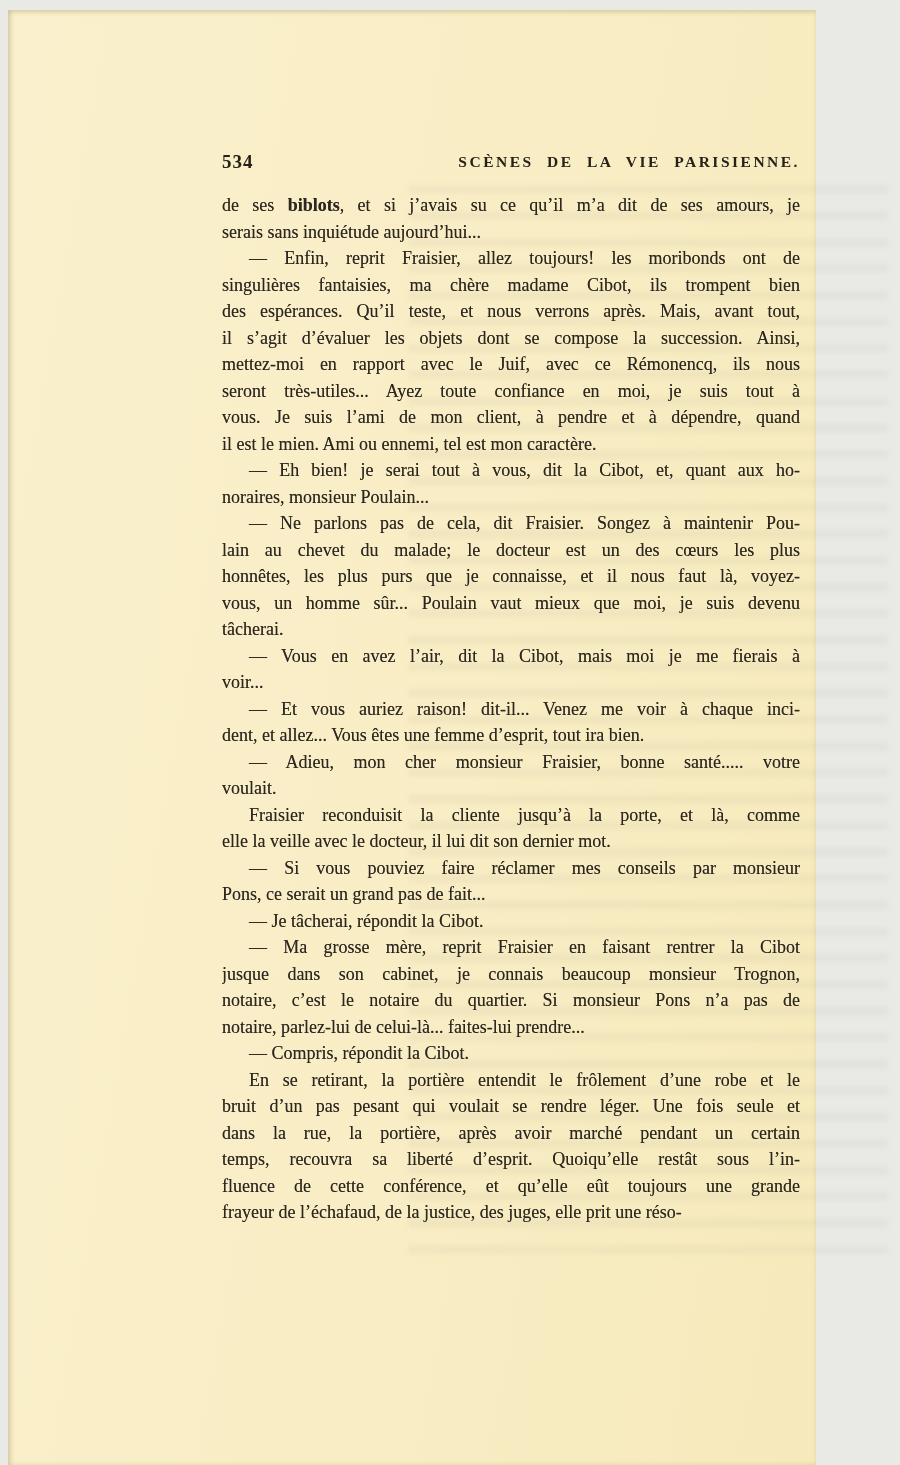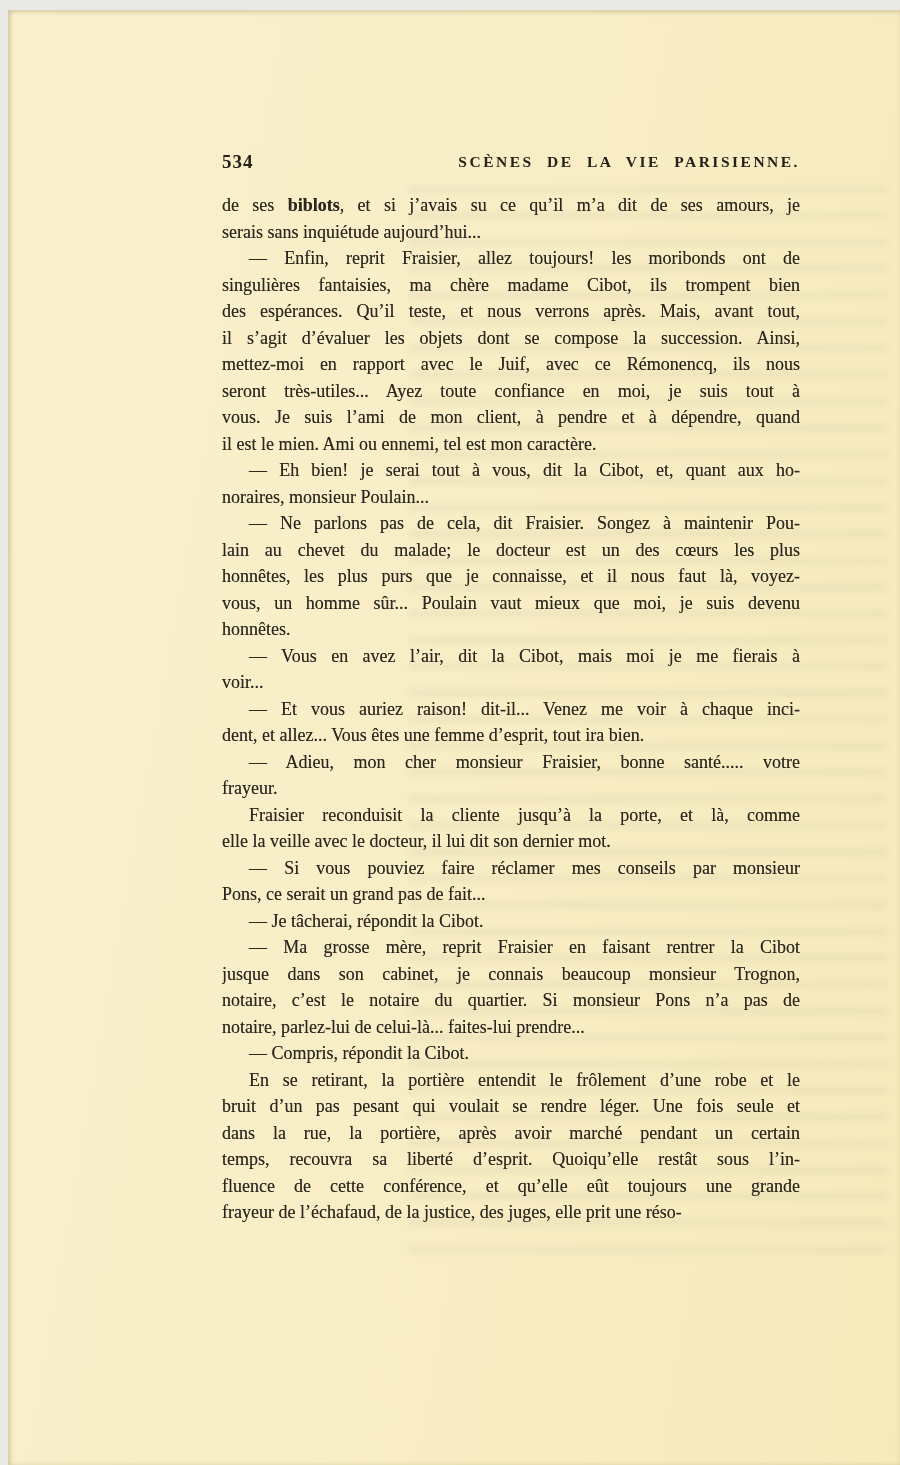--- a/index.html
+++ b/index.html
@@ -11,21 +11,21 @@
     height: 1465px;
     position: relative;
     background: #e9eae5;
     overflow: hidden;
     font-family: "Liberation Serif", "DejaVu Serif", serif;
   }
   .page {
     position: absolute;
     left: 8px;
     top: 10px;
-    width: 892px;
+    width: 808px;
     height: 1455px;
     background: linear-gradient(100deg, #faf0cd 0%, #f8edc4 55%, #f6eabc 100%);
     box-shadow: inset 3px 0 4px rgba(150,138,95,0.28),
                 inset 0 3px 4px rgba(150,138,95,0.20);
   }
   
   .page::after {
     content: "";
     position: absolute;
     left: 400px;
@@ -111,27 +111,27 @@
       <div class="line"><span>mettez-moi en rapport avec le Juif, avec ce Rémonencq, ils nous</span></div>
       <div class="line"><span>seront très-utiles... Ayez toute confiance en moi, je suis tout à</span></div>
       <div class="line"><span>vous. Je suis l’ami de mon client, à pendre et à dépendre, quand</span></div>
       <div class="line last"><span>il est le mien. Ami ou ennemi, tel est mon caractère.</span></div>
       <div class="line indent"><span>— Eh bien! je serai tout à vous, dit la Cibot, et, quant aux ho-</span></div>
       <div class="line last"><span>noraires, monsieur Poulain...</span></div>
       <div class="line indent"><span>— Ne parlons pas de cela, dit Fraisier. Songez à maintenir Pou-</span></div>
       <div class="line"><span>lain au chevet du malade; le docteur est un des cœurs les plus</span></div>
       <div class="line"><span>honnêtes, les plus purs que je connaisse, et il nous faut là, voyez-</span></div>
       <div class="line"><span>vous, un homme sûr... Poulain vaut mieux que moi, je suis devenu</span></div>
-      <div class="line last"><span>honnêtes.</span></div>
+      <div class="line last"><span>tâcherai.</span></div>
       <div class="line indent"><span>— Vous en avez l’air, dit la Cibot, mais moi je me fierais à</span></div>
       <div class="line last"><span>voir...</span></div>
       <div class="line indent"><span>— Et vous auriez raison! dit-il... Venez me voir à chaque inci-</span></div>
       <div class="line last"><span>dent, et allez... Vous êtes une femme d’esprit, tout ira bien.</span></div>
       <div class="line indent"><span>— Adieu, mon cher monsieur Fraisier, bonne santé..... votre</span></div>
-      <div class="line last"><span>frayeur.</span></div>
+      <div class="line last"><span>voulait.</span></div>
       <div class="line indent"><span>Fraisier reconduisit la cliente jusqu’à la porte, et là, comme</span></div>
       <div class="line last"><span>elle la veille avec le docteur, il lui dit son dernier mot.</span></div>
       <div class="line indent"><span>— Si vous pouviez faire réclamer mes conseils par monsieur</span></div>
       <div class="line last"><span>Pons, ce serait un grand pas de fait...</span></div>
       <div class="line indent last"><span>— Je tâcherai, répondit la Cibot.</span></div>
       <div class="line indent"><span>— Ma grosse mère, reprit Fraisier en faisant rentrer la Cibot</span></div>
       <div class="line"><span>jusque dans son cabinet, je connais beaucoup monsieur Trognon,</span></div>
       <div class="line"><span>notaire, c’est le notaire du quartier. Si monsieur Pons n’a pas de</span></div>
       <div class="line last"><span>notaire, parlez-lui de celui-là... faites-lui prendre...</span></div>
       <div class="line indent last"><span>— Compris, répondit la Cibot.</span></div>

